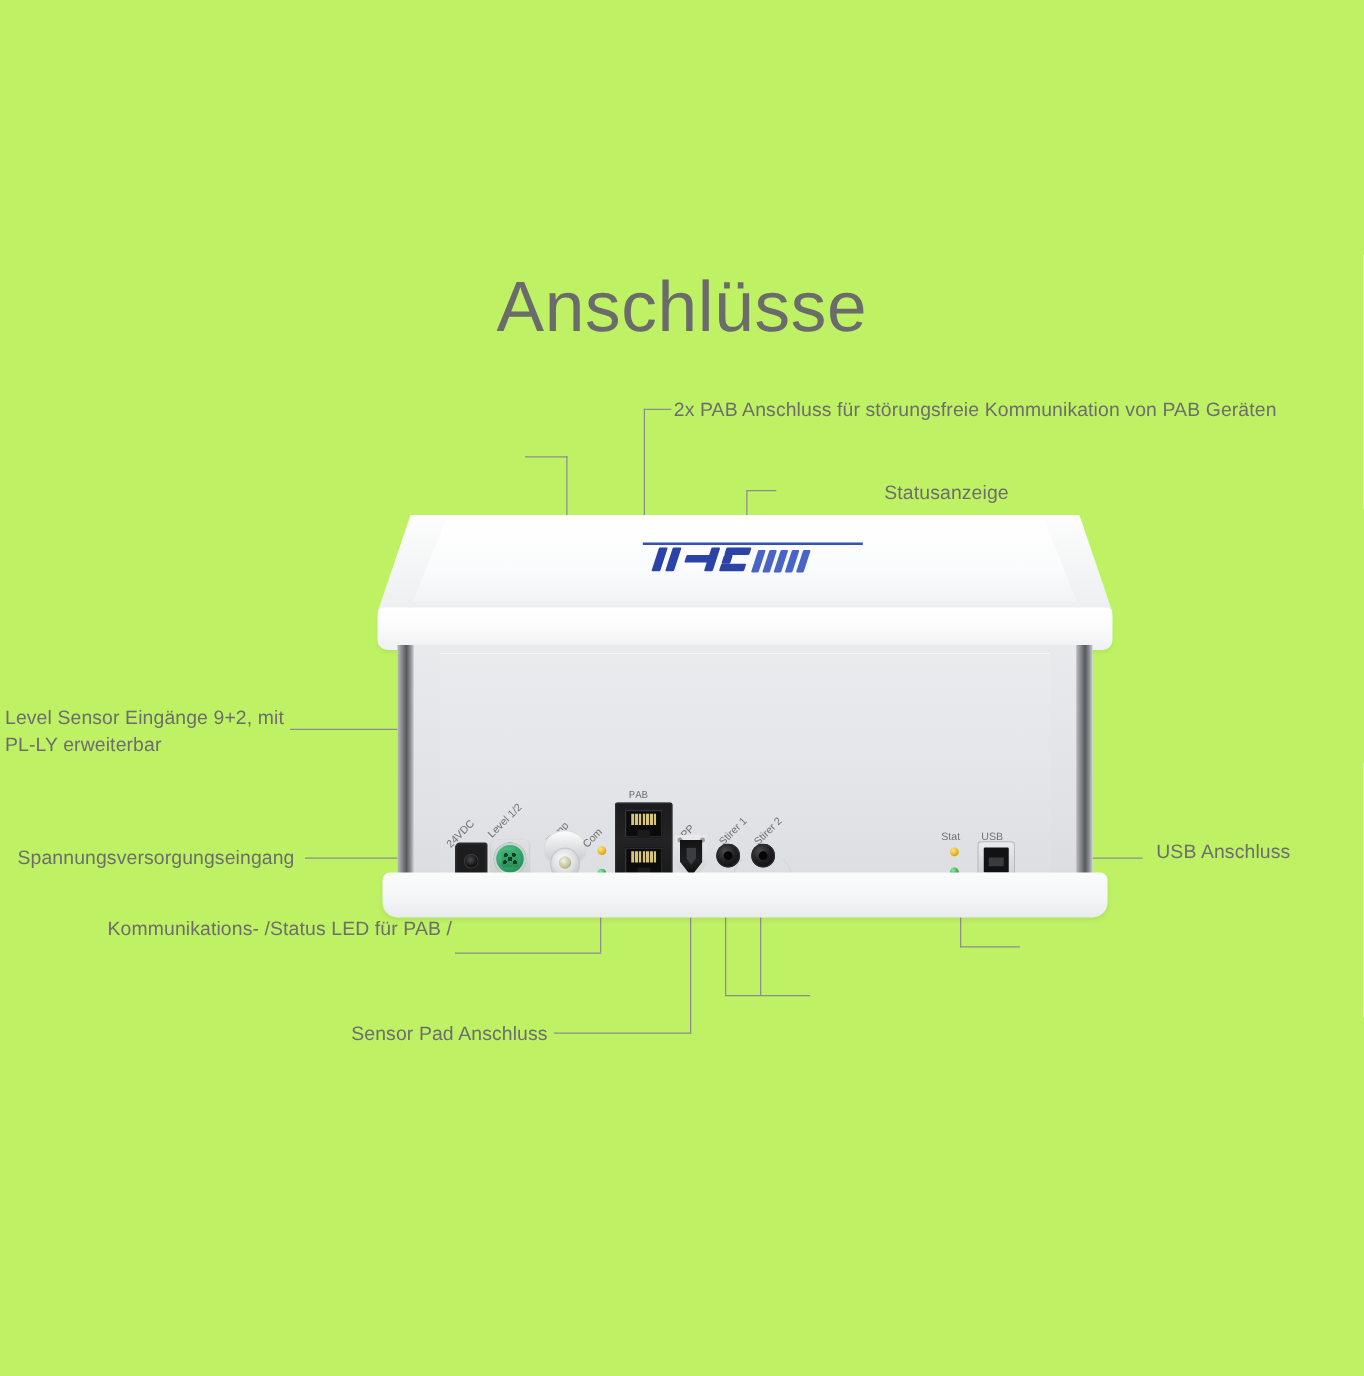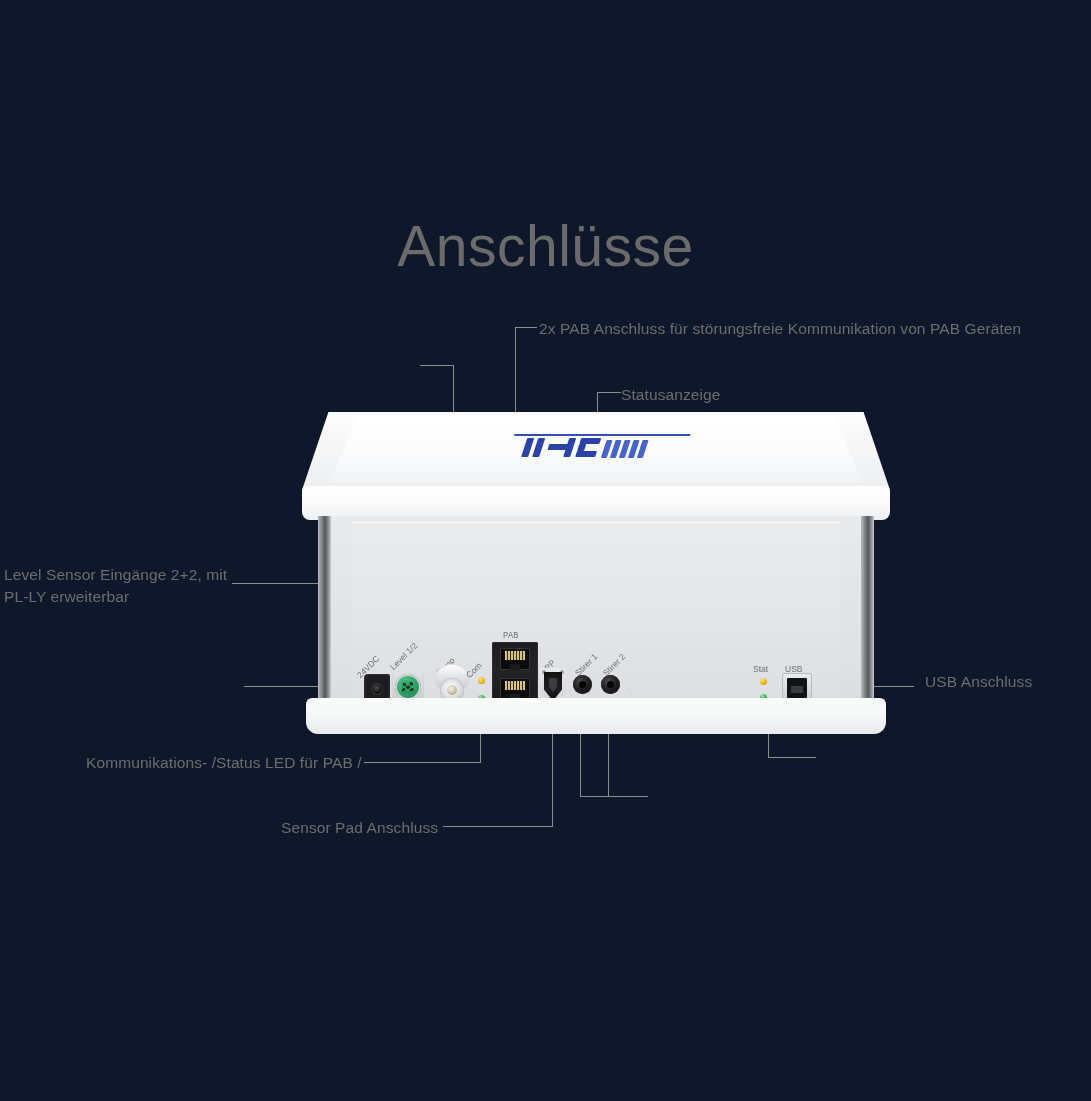--- a/index.html
+++ b/index.html
@@ -7,21 +7,21 @@
     padding: 0;
     background: #ffffff;
   }
   body {
     font-family: "Liberation Sans", sans-serif;
   }
   #page {
     position: relative;
     width: 1091px;
     height: 1101px;
-    background: #0f172a;
+    background: #bef264;
     overflow: hidden;
   }
 
   
   #title {
     position: absolute;
     left: 0;
     top: 215px;
     width: 1091px;
     text-align: center;
@@ -419,29 +419,30 @@
   <div class="lead-h" style="left:443px; top:826px; width:110px;"></div>
   <div class="lead-v" style="left:552px; top:700px; height:127px;"></div>
 
   <div class="lead-v" style="left:580px; top:700px; height:96px;"></div>
   <div class="lead-v" style="left:608px; top:700px; height:96px;"></div>
   <div class="lead-h" style="left:580px; top:796px; width:68px;"></div>
 
   <div class="callout" style="left:539px; top:318px; width:520px;">2x PAB Anschluss für störungsfreie Kommunikation von PAB Geräten</div>
 
 
-  <div class="callout" style="left:621px; top:384px; width:200px;">Statusanzeige</div>
-
-  <div class="callout" style="left:4px; top:564px; width:235px;">Level Sensor Eingänge 2+2, mit
+  <div class="callout" style="left:607px; top:384px; width:200px;text-align:right;">Statusanzeige</div>
+
+  <div class="callout" style="left:4px; top:564px; width:235px;">Level Sensor Eingänge 9+2, mit
 PL-LY erweiterbar</div>
 
+  <div class="callout" style="left:14px; top:676px; width:240px;">Spannungsversorgungseingang</div>
 
   <div class="callout" style="left:925px; top:671px; width:160px;">USB Anschluss</div>
 
-  <div class="callout" style="left:86px; top:752px; width:290px;">Kommunikations- /Status LED für PAB /</div>
+  <div class="callout" style="left:86px; top:733px; width:290px;">Kommunikations- /Status LED für PAB /</div>
 
 
   <div class="callout" style="left:281px; top:817px; width:200px;">Sensor Pad Anschluss</div>
 
 
   <div id="device">
 
     <div class="lid-top"></div>
     <div class="lid-inner"></div>
 

